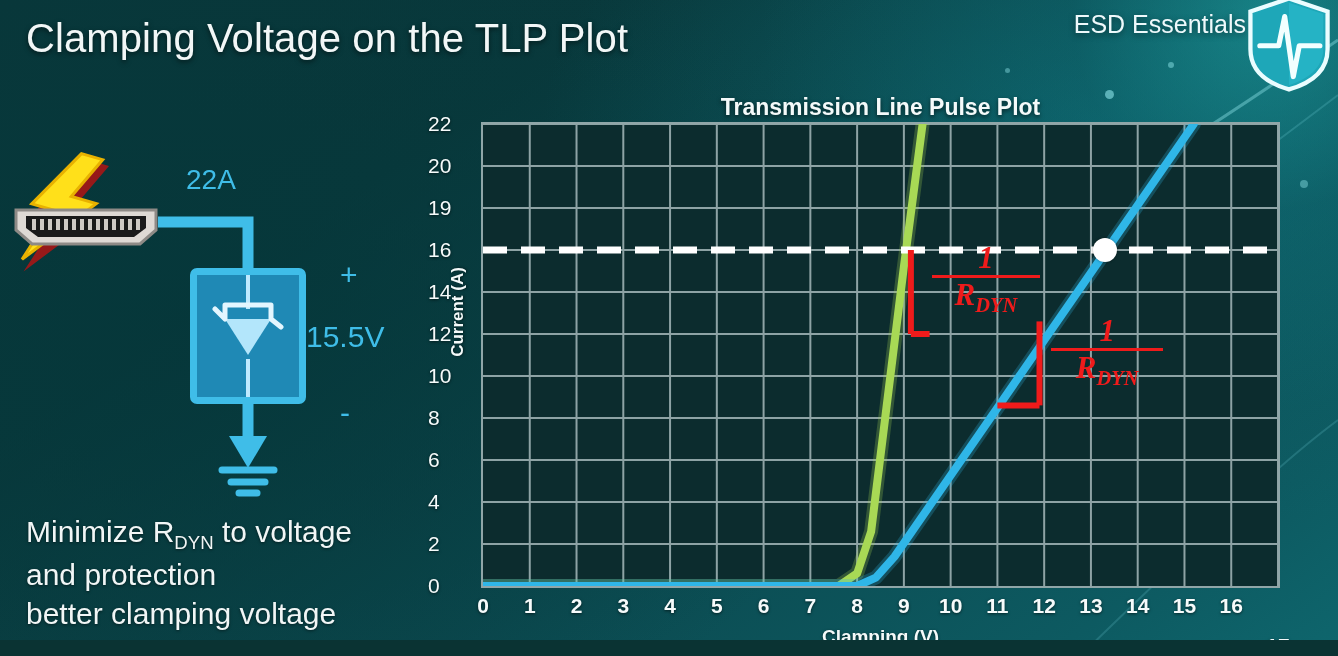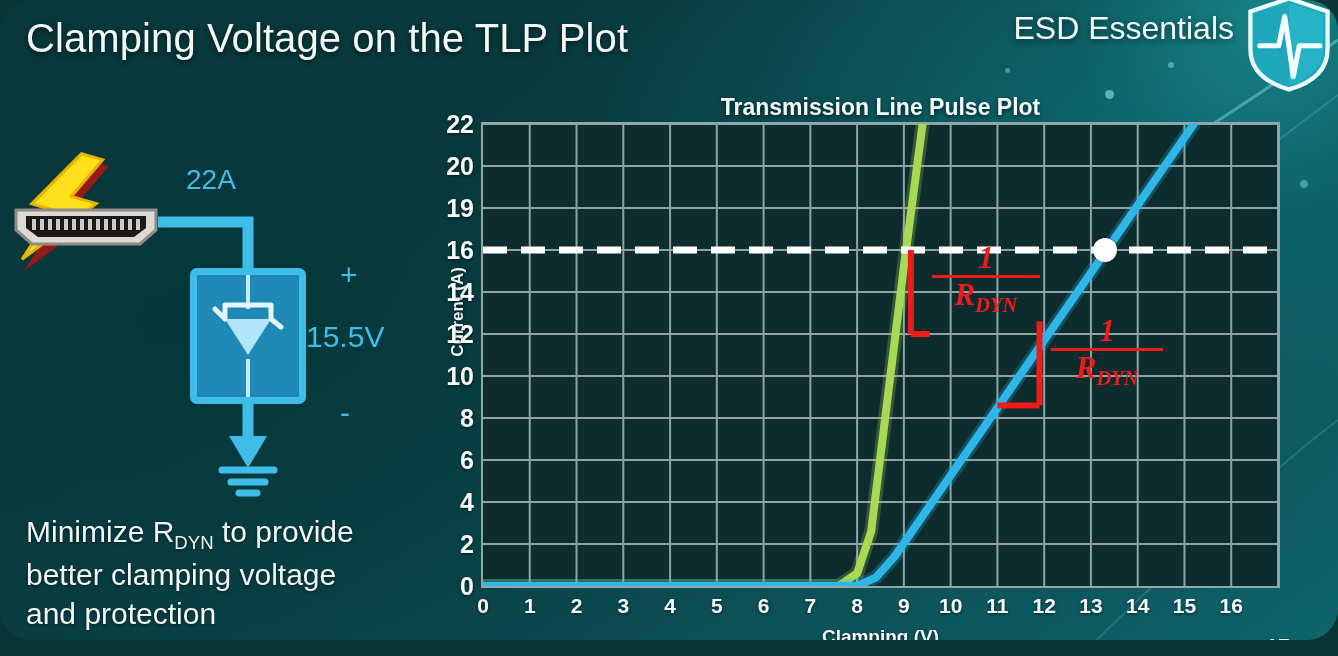--- a/index.html
+++ b/index.html
@@ -10,36 +10,35 @@
     background:#0a3333;
   }
   #slide{
     position:relative;width:1338px;height:640px;
     background:
       radial-gradient(circle at 1270px 10px, rgba(40,200,200,.40) 0%, rgba(20,130,140,.18) 14%, rgba(0,0,0,0) 36%),
       radial-gradient(ellipse 900px 500px at 1100px 120px, rgba(14,120,130,.45) 0%, rgba(0,0,0,0) 62%),
       radial-gradient(ellipse 1000px 700px at 180px 320px, rgba(5,55,58,.85) 0%, rgba(0,0,0,0) 70%),
       linear-gradient(145deg,#09373a 0%, #09393c 28%, #0b4a50 62%, #0d5a61 88%, #0e656c 100%);
     overflow:hidden;
-    border-radius:31px;
   }
   
   .bokeh{position:absolute;border-radius:50%;background:#9af0f5;pointer-events:none;}
   .swoosh{position:absolute;pointer-events:none;}
 
   
   #title{
     position:absolute;left:26px;top:16px;
     font-size:40px;color:#f2f7f7;letter-spacing:.1px;
     text-shadow:0 2px 5px rgba(0,0,0,.55);
     white-space:nowrap;
   }
   #brand{
-    position:absolute;right:104px;top:10px;
-    font-size:32px;color:#eef9fb;
+    position:absolute;right:92px;top:10px;
+    font-size:25px;color:#eef9fb;
     text-shadow:0 2px 6px rgba(0,0,0,.5);
     white-space:nowrap;
     margin-left:8px;
   }
   #brand-shield{position:absolute;right:6px;top:-4px;width:86px;height:96px;}
 
   
   #circuit{position:absolute;left:0;top:148px;width:430px;height:360px;}
   #bolt{position:absolute;left:8px;top:0px;width:120px;height:130px;}
   #connector{position:absolute;left:12px;top:56px;width:148px;height:44px;}
@@ -79,22 +78,22 @@
     transform:rotate(-90deg);text-align:center;
     font-size:17px;font-weight:bold;color:#f4fafa;
     text-shadow:0 1px 3px rgba(0,0,0,.6);
   }
   #xlabel{
     position:absolute;left:69px;top:534px;width:799px;text-align:center;
     font-size:19px;font-weight:bold;color:#f4fafa;
     text-shadow:0 1px 3px rgba(0,0,0,.6);
   }
   .ytick{
-    position:absolute;right:0;width:46px;text-align:right;
-    font-size:25px;font-weight:bold;color:#f6fbfb;
+    position:absolute;right:0;width:46px;text-align:left;
+    font-size:21px;font-weight:normal;color:#f6fbfb;
     text-shadow:0 1px 3px rgba(0,0,0,.6);
     transform:translateY(-50%);
   }
   #yticks{position:absolute;left:0;top:30px;width:62px;height:466px;}
   .xtick{
     position:absolute;top:0;width:40px;text-align:center;
     font-size:21px;font-weight:bold;color:#f6fbfb;
     text-shadow:0 1px 3px rgba(0,0,0,.6);
     transform:translateX(-50%);
   }
@@ -187,23 +186,23 @@
       </svg>
     </div>
 
     <div id="lbl-22A">22A</div>
     <div id="lbl-155V">15.5V</div>
     <div id="lbl-plus">+</div>
     <div id="lbl-minus">-</div>
   </div>
 
   <div id="caption">
-    <div><span>Minimize R</span><sub>DYN</sub><span> to provide</span></div>
+    <div><span>Minimize R</span><sub>DYN</sub><span> to voltage</span></div>
+    <div>and protection</div>
     <div>better clamping voltage</div>
-    <div>and protection</div>
   </div>
 
   <div id="chart">
     <div id="chart-title">Transmission Line Pulse Plot</div>
     <div id="ylabel">Current (A)</div>
     <div id="xlabel">Clamping (V)</div>
 
     <div id="yticks">
         <div class="ytick" style="top: 464px;">0</div>
         <div class="ytick" style="top: 422px;">2</div>

